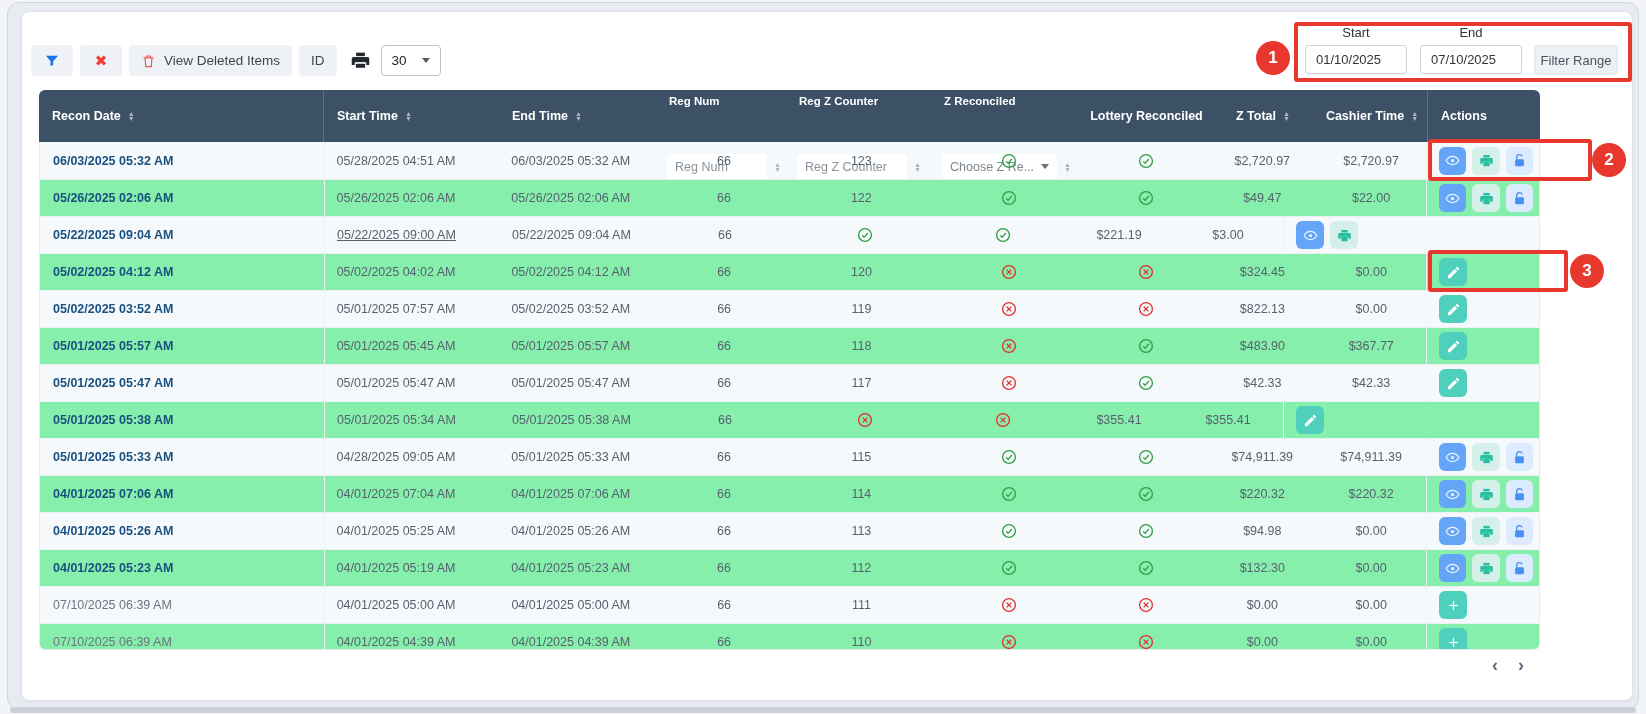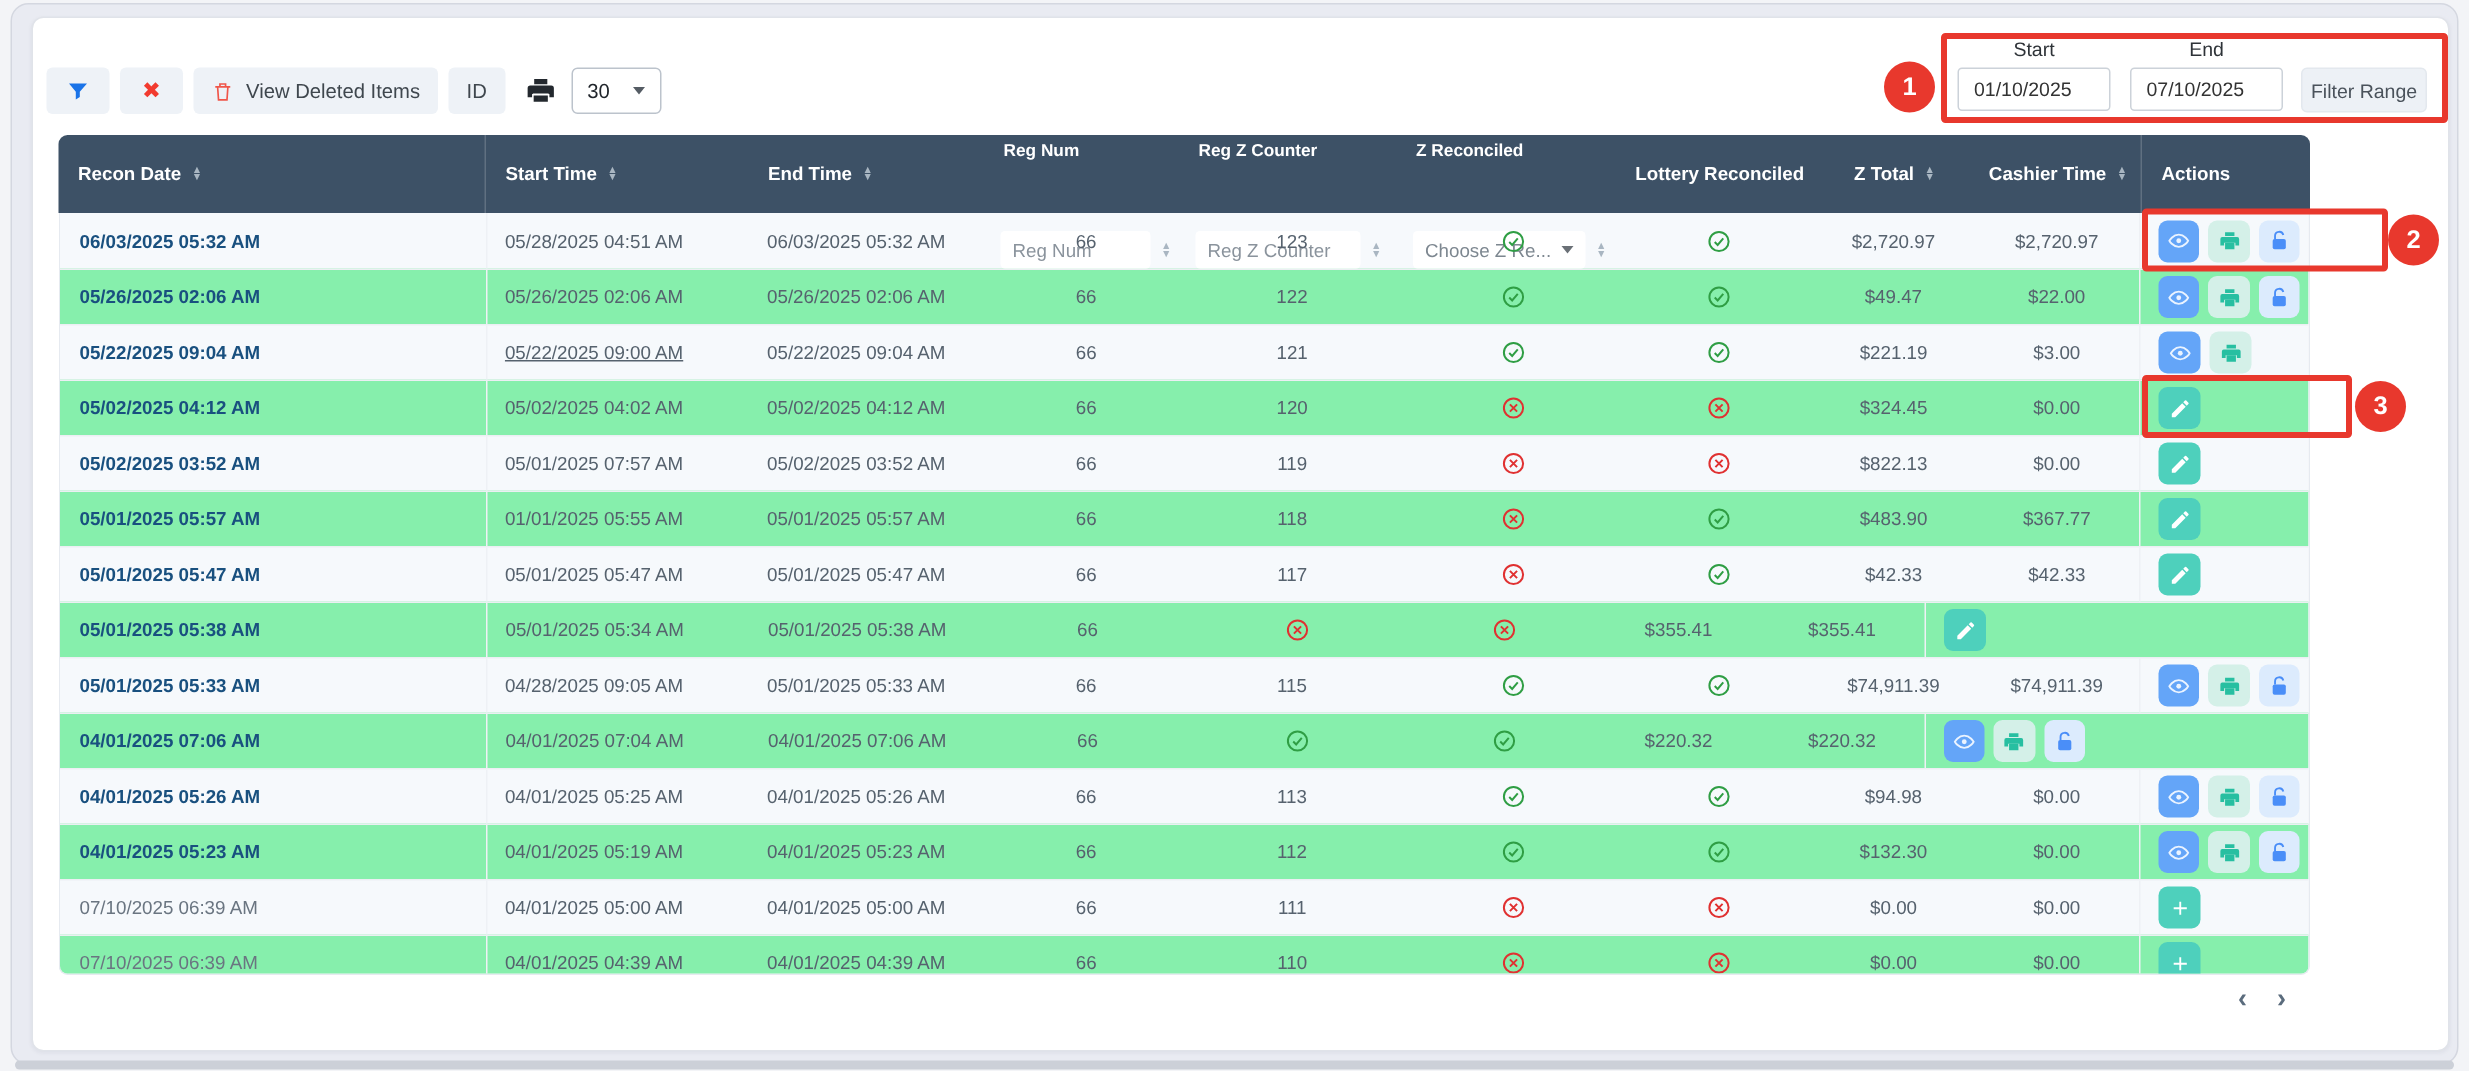--- a/index.html
+++ b/index.html
@@ -360,23 +360,20 @@
               </div>
               <div class="cell c-time" style="width: 175px; text-decoration: underline;">
                 <span>05/22/2025 09:00 AM</span>
               </div>
               <div class="cell c-time" style="width: 160px;">
                 <span>05/22/2025 09:04 AM</span>
               </div>
               <div class="cell c-center" style="width: 130px;">
                 <span>66</span>
               </div>
-              <div class="cell c-center" style="width: 145px;">
-                <span>121</span>
-              </div>
               <div class="cell c-center" style="width: 150px;">
                 <span class="sicon">
                   <svg viewBox="0 0 18 18" fill="none">
                     <circle cx="9" cy="9" r="7.2" stroke="#2f9e44" stroke-width="1.5"></circle>
                     <path d="M5.8 9.4l2.2 2.2 4.2-4.9" stroke="#2f9e44" stroke-width="1.5"></path>
                   </svg>
                 </span>
               </div>
               <div class="cell c-center" style="width: 125px;">
                 <span class="sicon">
@@ -506,21 +503,21 @@
                     </svg>
                   </span>
                 </button>
               </div>
             </div>
             <div class="row">
               <div class="cell c-recon" style="width: 285px;">
                 <span>05/01/2025 05:57 AM</span>
               </div>
               <div class="cell c-time" style="width: 175px;">
-                <span>01/01/2025 05:55 AM</span>
+                <span>05/01/2025 05:45 AM</span>
               </div>
               <div class="cell c-time" style="width: 160px;">
                 <span>05/01/2025 05:57 AM</span>
               </div>
               <div class="cell c-center" style="width: 130px;">
                 <span>66</span>
               </div>
               <div class="cell c-center" style="width: 145px;">
                 <span>118</span>
               </div>
@@ -720,20 +717,23 @@
                 <span>04/01/2025 07:06 AM</span>
               </div>
               <div class="cell c-time" style="width: 175px;">
                 <span>04/01/2025 07:04 AM</span>
               </div>
               <div class="cell c-time" style="width: 160px;">
                 <span>04/01/2025 07:06 AM</span>
               </div>
               <div class="cell c-center" style="width: 130px;">
                 <span>66</span>
+              </div>
+              <div class="cell c-center" style="width: 145px;">
+                <span>114</span>
               </div>
               <div class="cell c-center" style="width: 150px;">
                 <span class="sicon">
                   <svg viewBox="0 0 18 18" fill="none">
                     <circle cx="9" cy="9" r="7.2" stroke="#2f9e44" stroke-width="1.5"></circle>
                     <path d="M5.8 9.4l2.2 2.2 4.2-4.9" stroke="#2f9e44" stroke-width="1.5"></path>
                   </svg>
                 </span>
               </div>
               <div class="cell c-center" style="width: 125px;">

